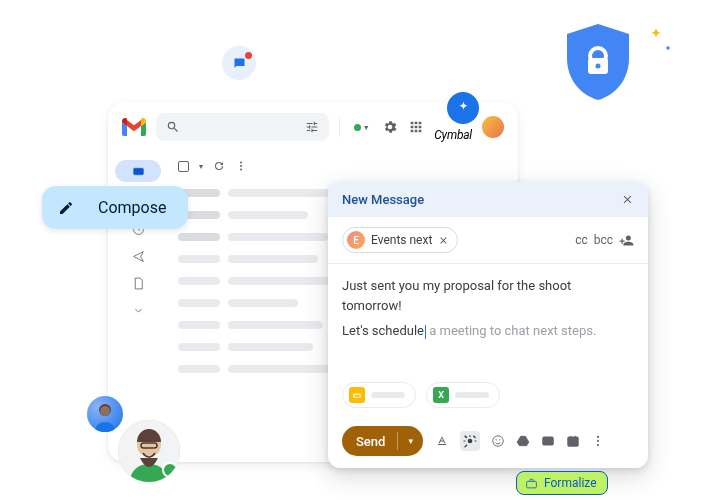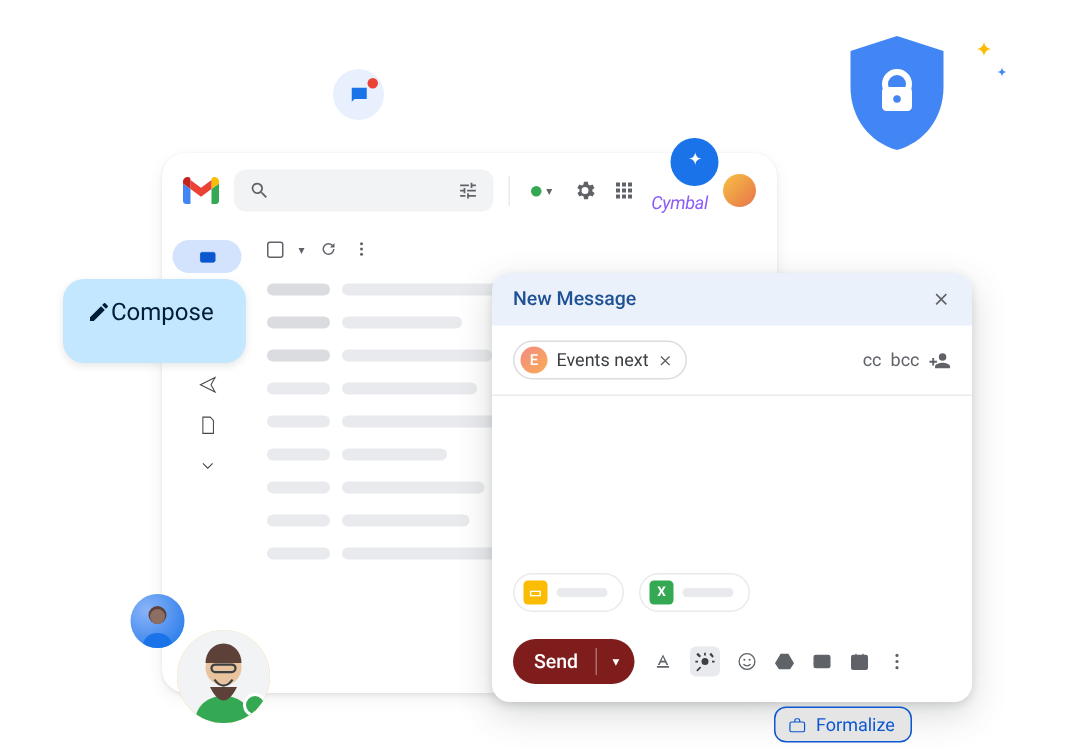--- a/index.html
+++ b/index.html
@@ -41,21 +41,21 @@
     .tune-icon { width: 14px; height: 14px; fill: #5f6368; }
 
     .header-divider { width: 1px; height: 20px; background: #e8eaed; }
 
     .status-dot-wrap { display:flex; align-items:center; gap:3px; padding: 0 4px; }
     .status-dot { width: 7px; height: 7px; background: #34a853; border-radius: 50%; }
     .status-caret { font-size: 8px; color: #5f6368; }
 
     .header-icon { width: 16px; height: 16px; fill: #5f6368; cursor: pointer; }
 
-    .brand-label { font-size: 12px; color: #8b5cf6; font-style: italic; font-weight: 400; letter-spacing: -0.2px; margin-top: 16px; }
+    .brand-label { font-size: 12px; color: #000000; font-style: italic; font-weight: 400; letter-spacing: -0.2px; margin-top: 16px; }
     .avatar-small { width: 22px; height: 22px; border-radius: 50%; background: linear-gradient(135deg,#f6c145,#e8734a); }
 
     .gmail-body { display: flex; }
 
     .gmail-sidebar {
       width: 60px;
       padding: 8px 4px;
       display: flex;
       flex-direction: column;
       align-items: center;
@@ -87,24 +87,24 @@
     .skel-row { display:flex; align-items:center; gap:8px; padding: 7px 0; }
     .skel-pill { height: 8px; border-radius: 4px; background: #e8eaed; }
     .skel-pill.darker { background: #dadce0; }
 
     .compose-pill {
       position: absolute;
       left: 42px;
       top: 186px;
       background: #c2e7ff;
       border-radius: 14px;
-      padding: 12px 22px 25px 16px;
-      display: flex;
-      align-items: center;
-      gap: 0;
+      padding: 12px 22px 12px 16px;
+      display: flex;
+      align-items: center;
+      gap: 24px;
       box-shadow: 0 2px 6px rgba(0,0,0,0.1);
       cursor: pointer;
     }
     .compose-pill span { font-size: 16px; color: #001d35; font-weight: 400; }
     .pencil-icon { width: 16px; height: 16px; fill: #001d35; }
 
     .compose-window {
       position: absolute;
       left: 328px;
       top: 182px;
@@ -177,42 +177,42 @@
     .attach-ic.sheets { background:#34a853; }
     .attach-skel { width: 34px; height:6px; background:#e8eaed; border-radius: 3px; }
 
     .compose-footer {
       display:flex; align-items:center;
       padding: 8px 14px 12px 14px;
       gap: 12px;
     }
     .send-btn {
       display:flex; align-items:center;
-      background:#7f1d1d; border-radius:18px;
+      background:#a16207; border-radius:18px;
       height: 30px;
       overflow:hidden;
       cursor:pointer;
     }
     .send-btn-label { color:#fff; font-size:13px; padding:0 12px 0 14px; font-weight:500; }
     .send-btn-div { width:1px; height:18px; background:rgba(255,255,255,.35); }
     .send-btn-caret { padding:0 10px; color:#fff; font-size:9px; }
 
     .footer-icons { display:flex; align-items:center; gap:11px; }
     .footer-ic { width:14px; height:14px; fill:#5f6368; cursor:pointer; }
     .footer-ic.highlighted { background:#e8eaed; padding:3px; border-radius:4px; width:20px; height:20px; }
 
     .formalize-chip {
       position: absolute;
       left: 516px;
       top: 471px;
       display:flex; align-items:center; gap:6px;
       border: 1.5px solid #0b57d0;
       border-radius: 8px;
       padding: 4px 10px 4px 8px;
-      background:#e5e5e5;
+      background:#bef264;
       cursor:pointer;
     }
     .formalize-chip span { font-size: 12px; color:#0b57d0; }
     .briefcase-ic { width:13px; height:13px; fill:none; stroke:#0b57d0; stroke-width:1.5; }
 
     .shield-badge {
       position:absolute;
       left: 563px;
       top: 22px;
       width: 70px; height: 80px;
@@ -401,20 +401,22 @@
     </div>
     <div class="to-spacer"></div>
     <span class="cc-label">cc</span>
     <span class="cc-label">bcc</span>
     <svg class="addperson-ic" viewBox="0 0 24 24">
         <path d="M15 12a4 4 0 100-8 4 4 0 000 8zm-9 0V9H4v3H1v2h3v3h2v-3h3v-2H6zm9 2c-2.67 0-8 1.34-8 4v2h16v-2c0-2.66-5.33-4-8-4z"></path>
       </svg>
   </div>
 
   <div class="compose-body">
+    <p>Just sent you my proposal for the shoot tomorrow!</p>
+    <p><span>Let's schedule</span><span class="cursor-caret"></span><span class="suggest-text"> a meeting to chat next steps.</span></p>
   </div>
 
   <div class="attach-row">
     <div class="attach-chip">
       <div class="attach-ic slides">▭</div>
       <div class="attach-skel"></div>
     </div>
     <div class="attach-chip">
       <div class="attach-ic sheets">X</div>
       <div class="attach-skel"></div>

